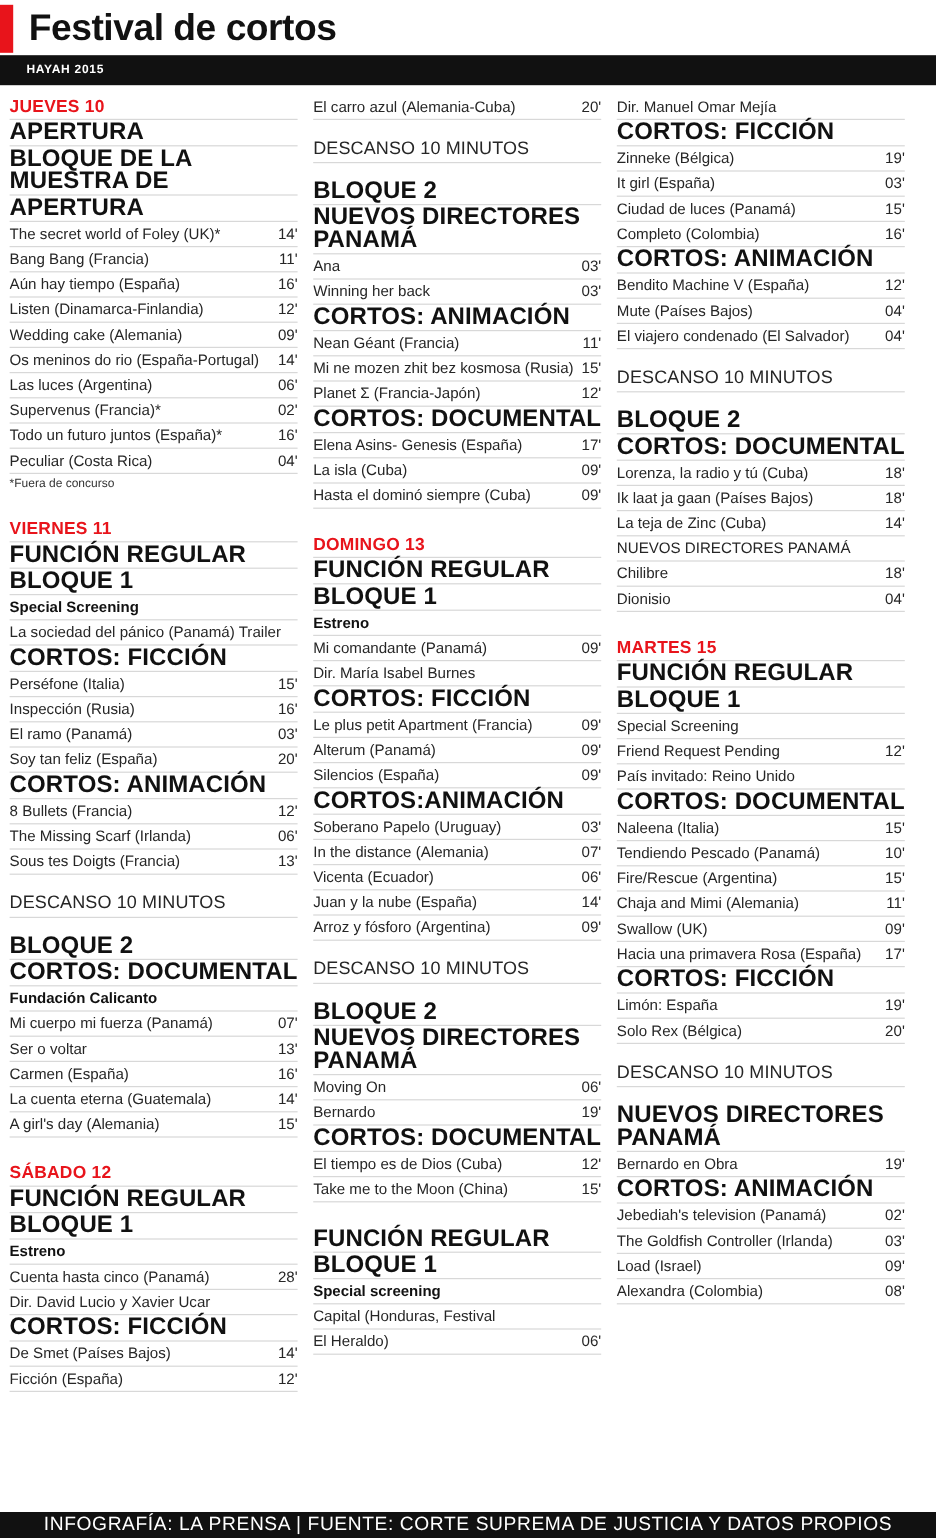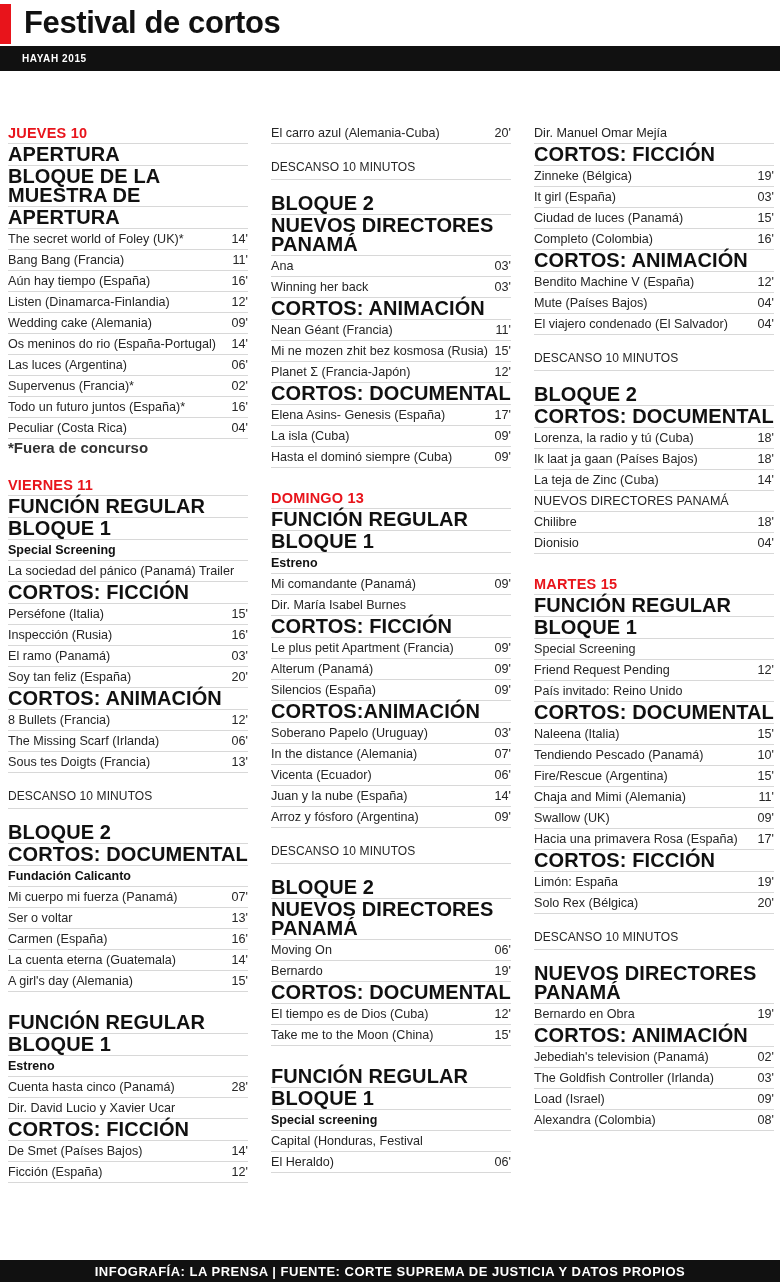--- a/index.html
+++ b/index.html
@@ -57,23 +57,22 @@
     font-size: 10px;
     font-weight: bold;
     letter-spacing: 0.6px;
   }
 
   
   .columns {
     flex: 1 1 auto;
     display: flex;
     padding: 8px 8px 0 8px;
-    gap: 23px;
+    gap: 13px;
     overflow: hidden;
-    margin-top: 44px;
   }
   .col {
     width: 240px;
     flex: 0 0 240px;
   }
 
   
   .day {
     color: #e8141b;
     font-size: 14.5px;
@@ -115,28 +114,28 @@
     white-space: nowrap;
     overflow: hidden;
   }
   .row .dur {
     flex: 0 0 auto;
     padding-left: 6px;
     text-align: right;
     white-space: nowrap;
   }
   .note {
-    font-size: 15px;
+    font-size: 10px;
     line-height: 14px;
     color: #333;
     padding: 2px 0 0 0;
-    font-weight: bold;
+    font-weight: normal;
   }
   .break {
-    font-size: 12px;
+    font-size: 15px;
     line-height: 17px;
     color: #262626;
     padding: 2px 0 3px 0;
     border-bottom: 1px solid #d8d8d8;
     letter-spacing: 0.1px;
   }
   .gap {
     height: 13px;
   }
   .gap-lg { height: 20px; }
@@ -145,22 +144,22 @@
   .footer {
     height: 22px;
     background: #111111;
     display: flex;
     align-items: center;
     justify-content: center;
     flex: 0 0 22px;
   }
   .footer-text {
     color: #ffffff;
-    font-size: 13px;
-    font-weight: bold;
+    font-size: 16px;
+    font-weight: normal;
     letter-spacing: 0.5px;
     white-space: nowrap;
   }
   .footer-spacer { height: 8px; background: #fff; }
 </style>
 </head>
 <body>
 
 <div class="page">
 
@@ -279,20 +278,21 @@
         </div>
         <div class="row">
           <span class="title">La cuenta eterna (Guatemala)</span>
           <span class="dur">14'</span>
         </div>
         <div class="row">
           <span class="title">A girl's day (Alemania)</span>
           <span class="dur">15'</span>
         </div>
         <div class="gap-lg"></div>
+        <div class="day">SÁBADO 12</div>
         <div class="hdr">FUNCIÓN REGULAR</div>
         <div class="hdr">BLOQUE 1</div>
         <div class="subhdr">Estreno</div>
         <div class="row">
           <span class="title">Cuenta hasta cinco (Panamá)</span>
           <span class="dur">28'</span>
         </div>
         <div class="row">
           <span class="title">Dir.  David Lucio y Xavier Ucar</span>
           <span class="dur"></span>

